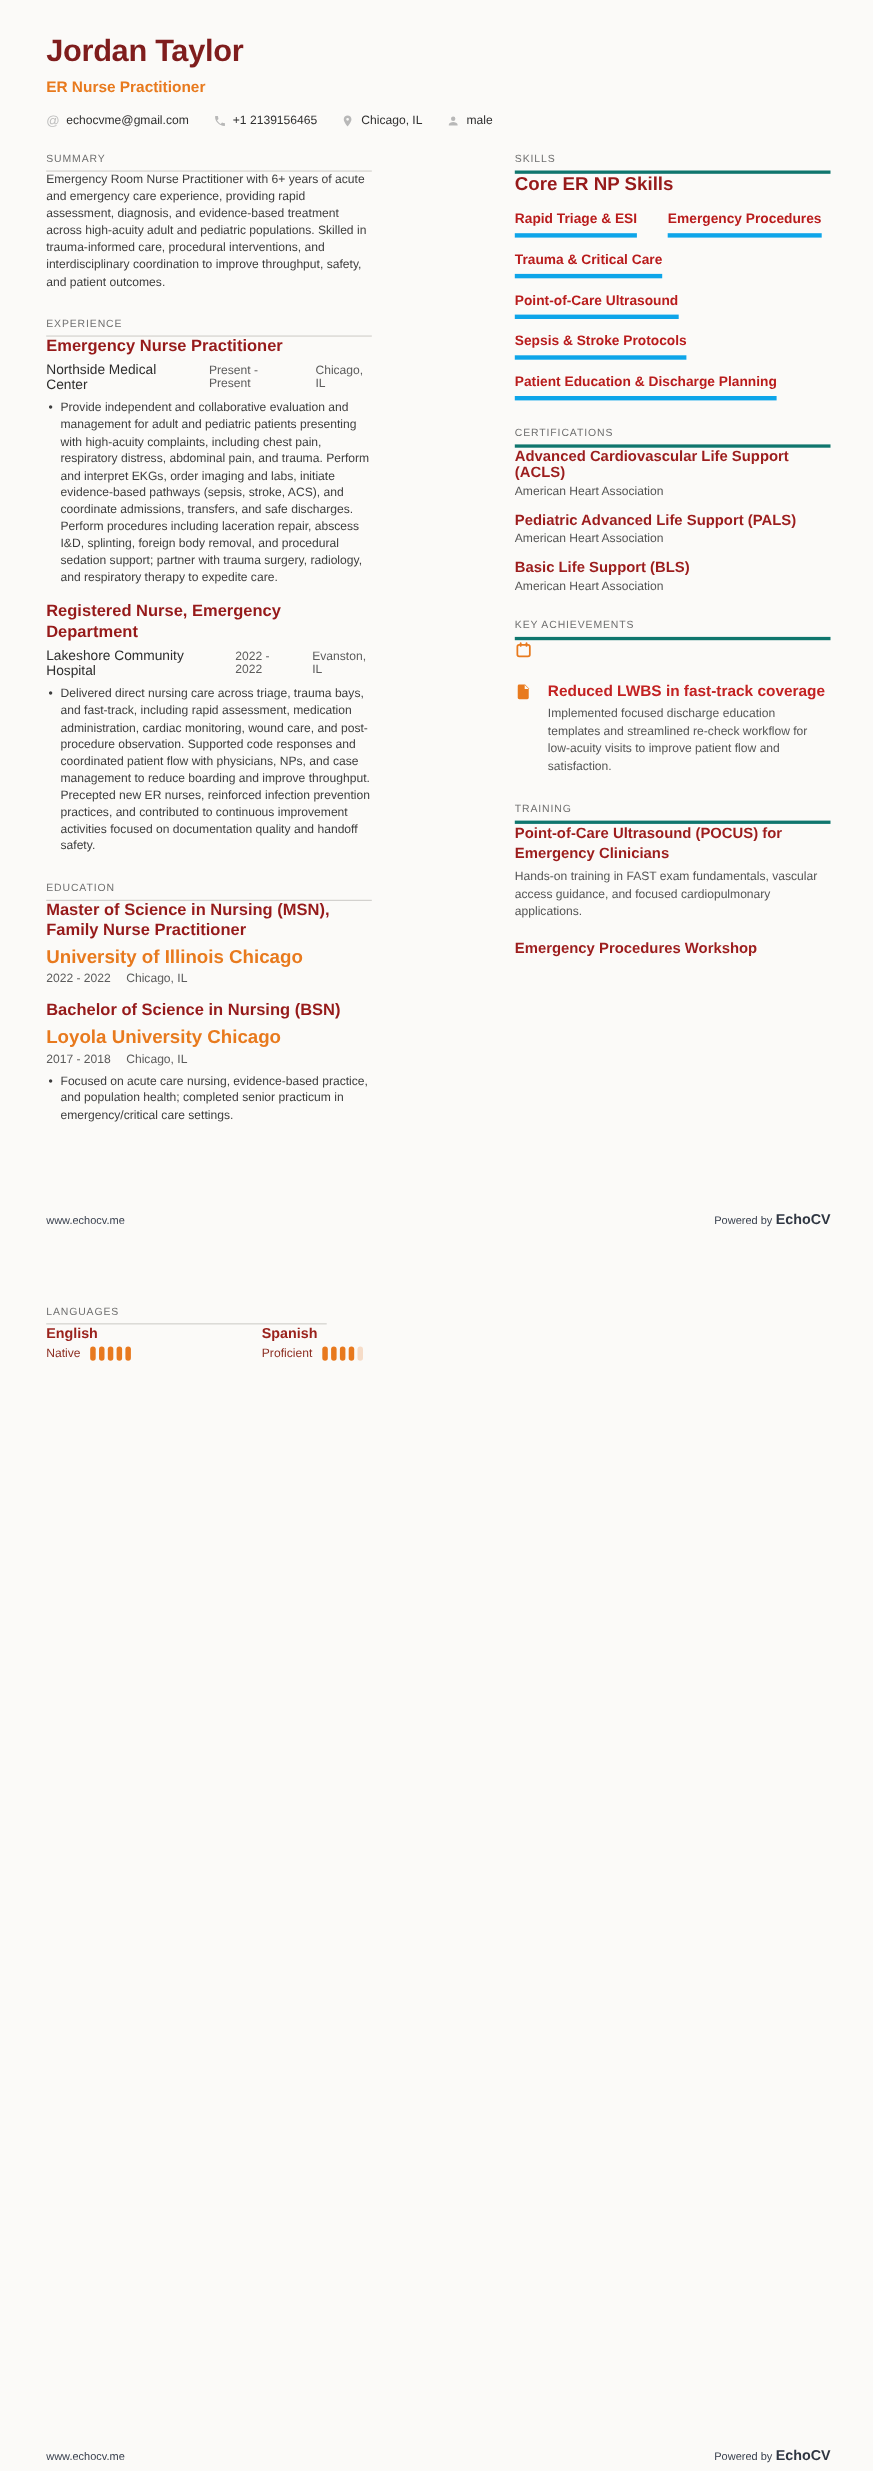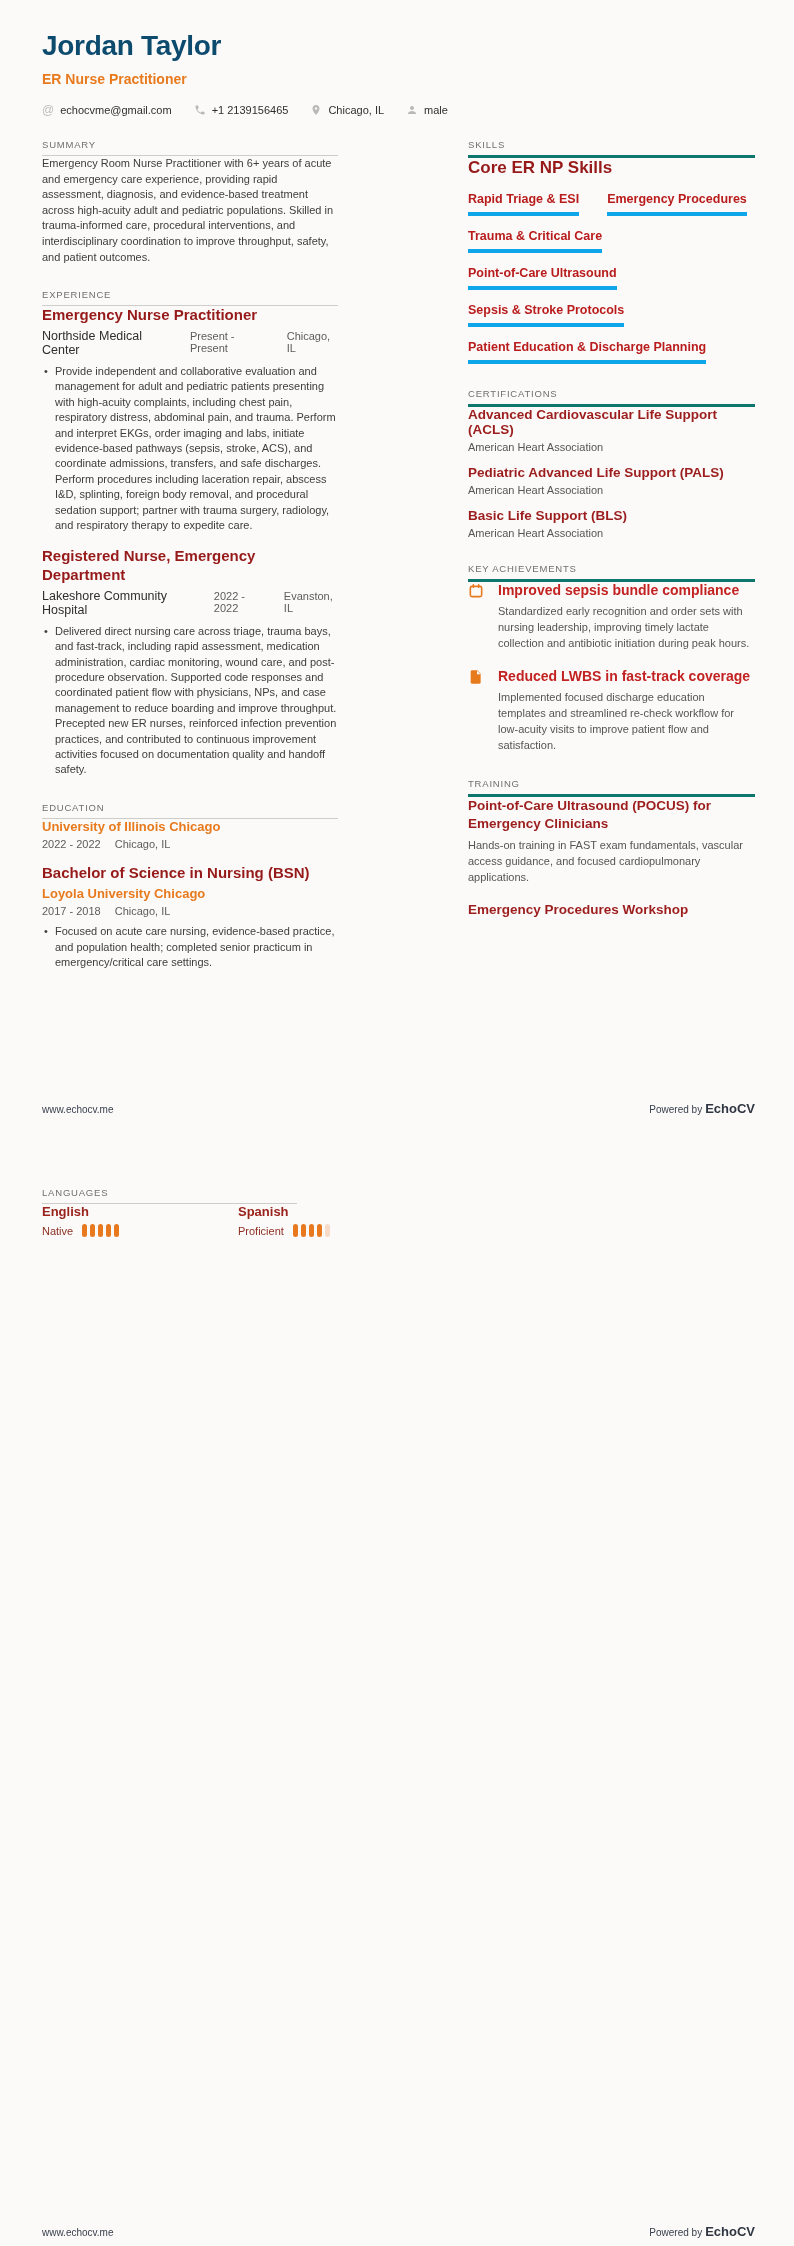--- a/index.html
+++ b/index.html
@@ -7,21 +7,21 @@
   body {
     width:794px; margin:0 auto;
     font-family:"Liberation Sans","DejaVu Sans",sans-serif;
     color:#3D3D3D;
     -webkit-font-smoothing:antialiased;
   }
   .page { position:relative; width:794px; height:1123px; padding:0 39px 0 42px; overflow:hidden; }
 
   
   .header { padding-top:30px; }
-  .name { font-size:28px; font-weight:700; color:#0c4a6e; letter-spacing:-0.3px; }
+  .name { font-size:28px; font-weight:700; color:#7f1d1d; letter-spacing:-0.3px; }
   .job-title { font-size:14px; font-weight:700; color:#E87A1E; margin-top:9px; }
   .contact-row { display:flex; align-items:center; gap:22px; margin-top:16px; }
   .contact-item { display:flex; align-items:center; gap:6px; font-size:11px; color:#2F2F2F; }
   .c-icon { color:#B8B8B8; display:inline-flex; align-items:center; }
   .c-icon svg { width:12px; height:12px; }
   .at-glyph { font-size:12px; color:#BDBDBD; font-weight:400; }
 
   
   .columns { display:flex; justify-content:space-between; margin-top:22px; }
   .main-col { width:296px; }
@@ -32,21 +32,21 @@
     font-size:9.5px; letter-spacing:0.8px; color:#6F6F6F; text-transform:uppercase;
     padding-bottom:5px; 
   }
   .main-col .sec-head, .lang-sec .sec-head { border-bottom:1px solid #CFCDC9; }
   .side-col .sec-head { border-bottom:3px solid #0f766e; }
 
   
   .entry { margin-bottom:14px; }
   .entry-title { font-size:15px; font-weight:700; color:#961A1A; line-height:1.25; margin-bottom:4px; }
   .entry-org-dark { font-size:12.5px; color:#2E2E2E; }
-  .entry-org-orange { font-size:13px; font-weight:700; color:#E87A1E; margin-bottom:4px; }
+  .entry-org-orange { font-size:17px; font-weight:700; color:#E87A1E; margin-bottom:4px; }
   .meta-row { display:flex; align-items:baseline; gap:18px; margin-bottom:7px; }
   .meta { font-size:11px; color:#5C5C5C; }
   .summary-text { font-size:11px; line-height:1.42; color:#3D3D3D; }
   .bullets { list-style:none; }
   .bullets li { position:relative; padding-left:13px; font-size:11px; line-height:1.4; color:#3D3D3D; }
   .bullets li::before { content:"•"; position:absolute; left:2px; top:0; color:#3D3D3D; }
 
   
   .skill-group-title { font-size:17px; font-weight:600; color:#961A1A; margin-bottom:14px; }
   .skill-list { display:flex; flex-wrap:wrap; column-gap:28px; row-gap:13px; }
@@ -162,20 +162,21 @@
           <ul class="bullets">
             <li>Delivered direct nursing care across triage, trauma bays, and fast-track, including rapid assessment, medication administration, cardiac monitoring, wound care, and post-procedure observation. Supported code responses and coordinated patient flow with physicians, NPs, and case management to reduce boarding and improve throughput. Precepted new ER nurses, reinforced infection prevention practices, and contributed to continuous improvement activities focused on documentation quality and handoff safety.</li>
           </ul>
         </div>
       </div>
 
       <div class="section">
         <div class="sec-head">EDUCATION</div>
 
         <div class="entry">
+          <div class="entry-title">Master of Science in Nursing (MSN), Family Nurse Practitioner</div>
           <div class="entry-org-orange">University of Illinois Chicago</div>
           <div class="meta-row" style="gap:14px;">
             <span class="meta">2022 - 2022</span>
             <span class="meta">Chicago, IL</span>
           </div>
         </div>
 
         <div class="entry">
           <div class="entry-title">Bachelor of Science in Nursing (BSN)</div>
           <div class="entry-org-orange">Loyola University Chicago</div>
@@ -226,24 +227,20 @@
         <div class="sec-head">KEY ACHIEVEMENTS</div>
 
         <div class="ach-item">
           <span class="ach-icon">
             <svg viewBox="0 0 24 24">
                 <rect x="3.5" y="5" width="17" height="15.5" rx="2.5" fill="none" stroke="currentColor" stroke-width="2.4"></rect>
                 <line x1="8" y1="2.6" x2="8" y2="6.4" stroke="currentColor" stroke-width="2.4" stroke-linecap="round"></line>
                 <line x1="16" y1="2.6" x2="16" y2="6.4" stroke="currentColor" stroke-width="2.4" stroke-linecap="round"></line>
               </svg>
           </span>
-          <div>
-            <div class="ach-title">Improved sepsis bundle compliance</div>
-            <div class="ach-desc">Standardized early recognition and order sets with nursing leadership, improving timely lactate collection and antibiotic initiation during peak hours.</div>
-          </div>
         </div>
 
         <div class="ach-item" style="margin-bottom:0;">
           <span class="ach-icon">
             <svg viewBox="0 0 24 24">
                 <path fill="currentColor" d="M6 2h8l5 5v13a2 2 0 0 1-2 2H6a2 2 0 0 1-2-2V4a2 2 0 0 1 2-2z"></path>
                 <path fill="#FBFAF8" d="M13.5 2.5V8h5.5z"></path>
               </svg>
           </span>
           <div>

